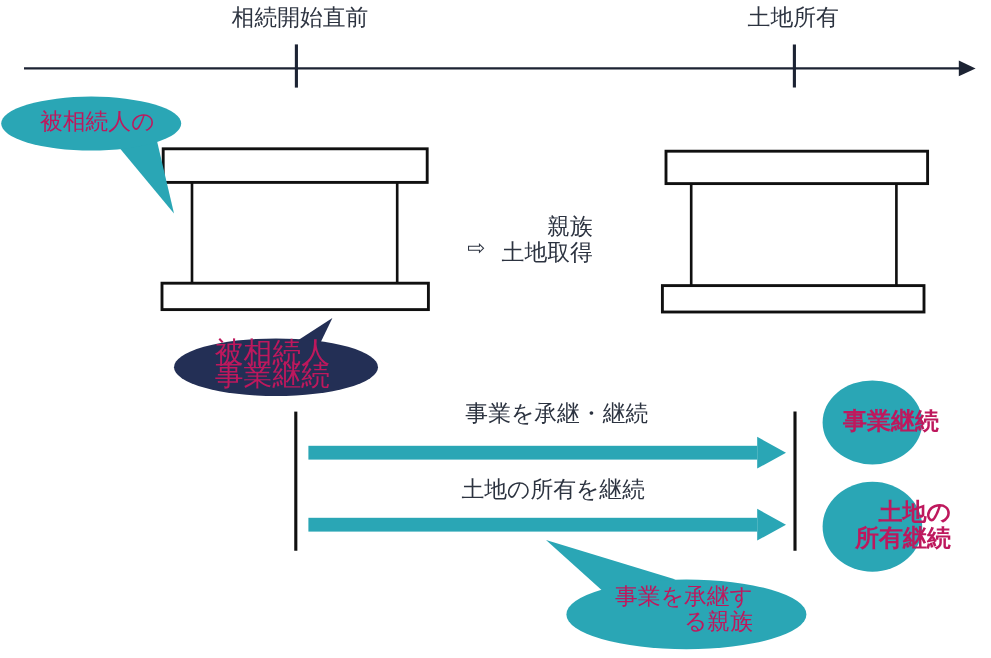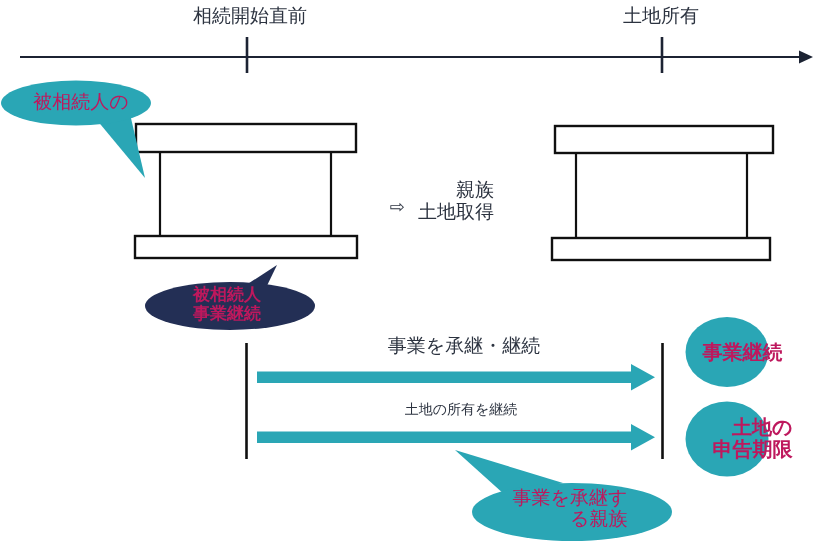--- a/index.html
+++ b/index.html
@@ -85,41 +85,41 @@
   </svg>
 
   <div class="lbl" style="left:250px;top:16px;font-size:19px;">相続開始直前</div>
 
   <div class="lbl" style="left:661px;top:16px;font-size:19px;">土地所有</div>
 
   <div class="lbl white" style="left:81px;top:102px;font-size:19px;line-height:19.5px;">
     <div>被相続人の</div>
   </div>
 
-  <div class="lbl white" style="left:227px;top:304px;font-size:17px;line-height:19px;font-weight:bold;">
+  <div class="lbl white" style="left:227px;top:304px;font-size:24px;line-height:19px;">
     <div>被相続人</div>
     <div>事業継続</div>
   </div>
 
   <div class="lbl" style="left:397px;top:207px;font-size:18px;">⇨</div>
 
   <div class="lbl" style="left:456px;top:201px;font-size:19px;line-height:22px;">
     <div>親族</div>
     <div>土地取得</div>
   </div>
 
   <div class="lbl" style="left:448px;top:346px;font-size:19px;margin-left:16px;">事業を承継・継続</div>
 
-  <div class="lbl" style="left:461px;top:409px;font-size:14px;">土地の所有を継続</div>
+  <div class="lbl" style="left:461px;top:409px;font-size:19px;">土地の所有を継続</div>
 
   <div class="lbl white bold" style="left:727px;top:352px;font-size:20px;">事業継続</div>
 
   <div class="lbl white bold" style="left:737px;top:438px;font-size:20px;line-height:22px;">
     <div>土地の</div>
-    <div>申告期限</div>
+    <div>所有継続</div>
   </div>
 
   <div class="lbl white" style="left:570px;top:508px;font-size:19px;line-height:21px;font-family:Liberation Serif, serif;">
     <div>事業を承継す</div>
     <div>る親族</div>
   </div>
 
 </div>
 
 </body></html>

